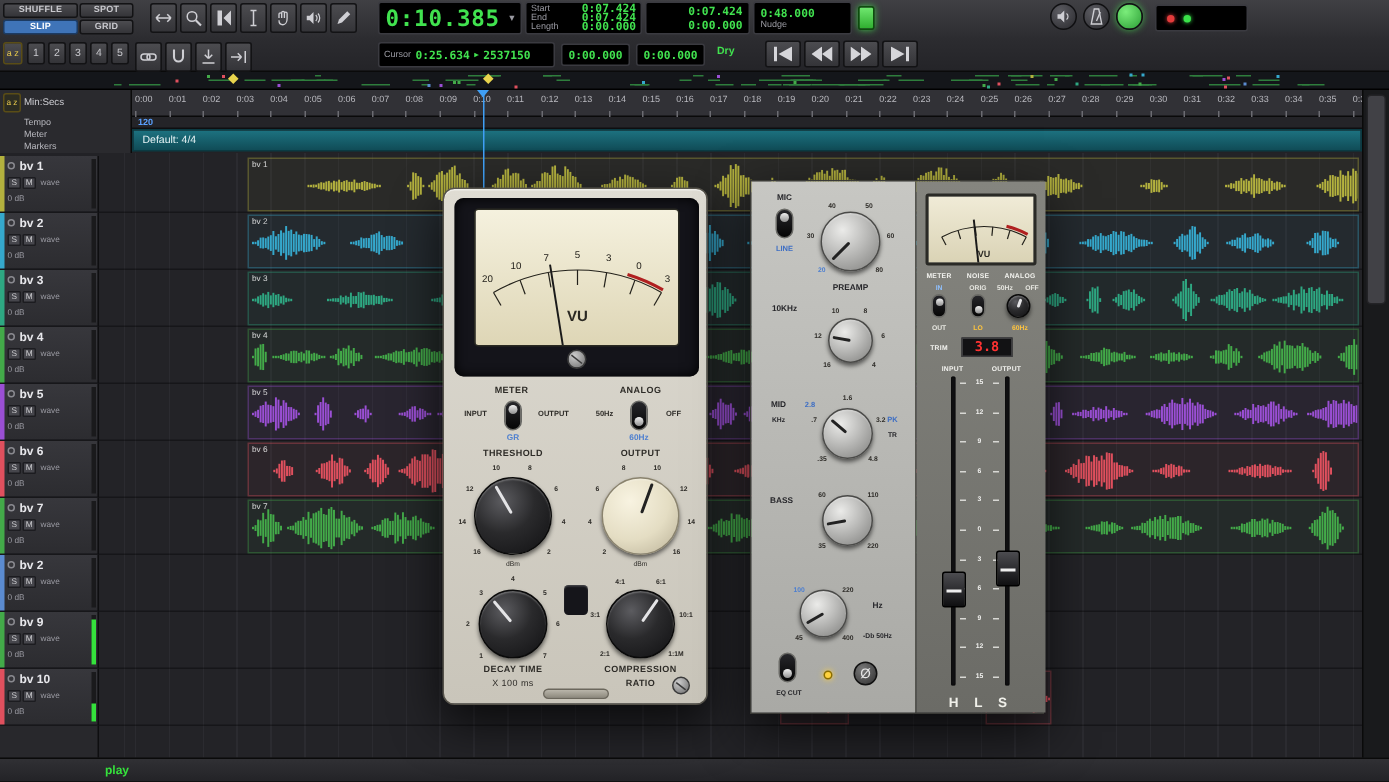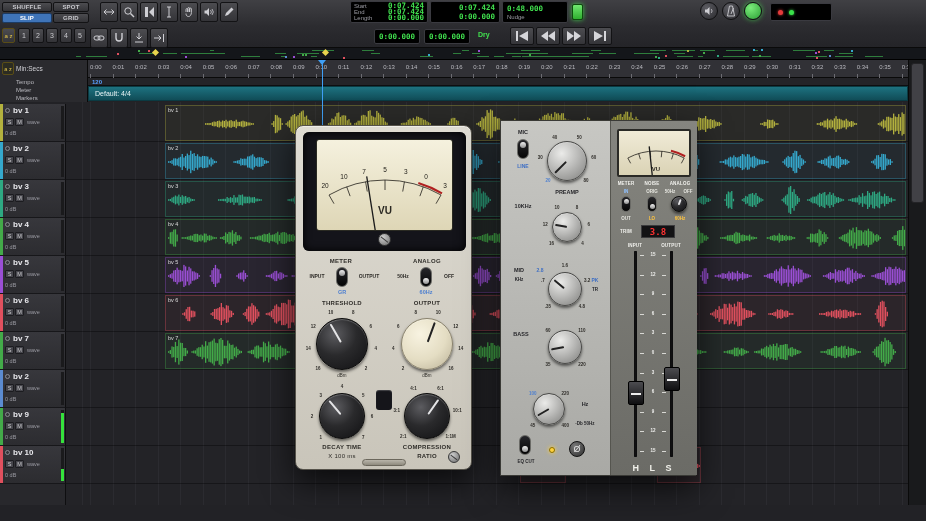--- a/index.html
+++ b/index.html
@@ -180,20 +180,24 @@
             <path d="M7.5 4a3 3 0 010 4M9 3a4.5 4.5 0 010 6" stroke="#cfcfd4" fill="none" stroke-width="0.8"></path>
           </svg>
         </div>
       <div class="tbtn tool">
           <svg width="12" height="12" viewBox="0 0 12 12">
             <path d="M2 10l1-3 5.5-5.5 2 2L5 9z" fill="#cfcfd4"></path>
           </svg>
         </div>
     </div>
 
+    <div class="blackbox counterbox">
+      <span class="green big">0:10.385</span>
+      <span class="caret">▾</span>
+    </div>
 
     <div class="blackbox selbox">
       <div class="selrow">
           <span class="lbl">Start</span>
           <span class="green small">0:07.424</span>
         </div>
       <div class="selrow">
           <span class="lbl">End</span>
           <span class="green small">0:07.424</span>
         </div>
@@ -264,20 +268,26 @@
             <path d="M6 1v6M6 7L3.5 4.5M6 7l2.5-2.5M2 10h8" stroke="#cfcfd4" fill="none"></path>
           </svg>
         </div>
       <div class="tbtn tool">
           <svg width="12" height="12" viewBox="0 0 12 12">
             <path d="M1 6h7M8 6L5.5 3.5M8 6l-2.5 2.5M10.5 2v8" stroke="#cfcfd4" fill="none"></path>
           </svg>
         </div>
     </div>
 
+    <div class="blackbox cursorbox">
+      <span class="lbl">Cursor</span>
+      <span class="green small">0:25.634</span>
+      <span class="green" style="font-size:5px">▶</span>
+      <span class="green small">2537150</span>
+    </div>
 
     <div class="blackbox prebox">
         <span class="green small">0:00.000</span>
       </div>
     <div class="blackbox postbox">
         <span class="green small">0:00.000</span>
       </div>
     <span class="drylbl">Dry</span>
 
     <div class="transportr2">
@@ -2840,20 +2850,23 @@
             </g>
           </svg>
           <span class="clipname">bv 10</span>
         </div>
       </div>
     </div>
   <div class="hdrpad"></div>
   <div class="phtri"></div>
   <div class="playhead"></div>
 
+  <div class="statusbar">
+    <span class="playtxt">play</span>
+  </div>
 
   <div class="vscroll">
     <div class="vthumb"></div>
   </div>
 
   <div class="comp">
     <div class="comp-top">
       <div class="comp-vu" id="compvu"><svg width="137" height="92" viewBox="0 0 137 92" xmlns="http://www.w3.org/2000/svg">
             <line x1="17.000000000000007" y1="63.665408813987256" x2="12.000000000000007" y2="55.00515477614286" stroke="#22201a" stroke-width="0.8"></line>
             <text x="8.000000000000007" y="48.07695154586736" font-size="6.5" fill="#1d1b16" text-anchor="middle" font-family="Liberation Sans, sans-serif">20</text>

